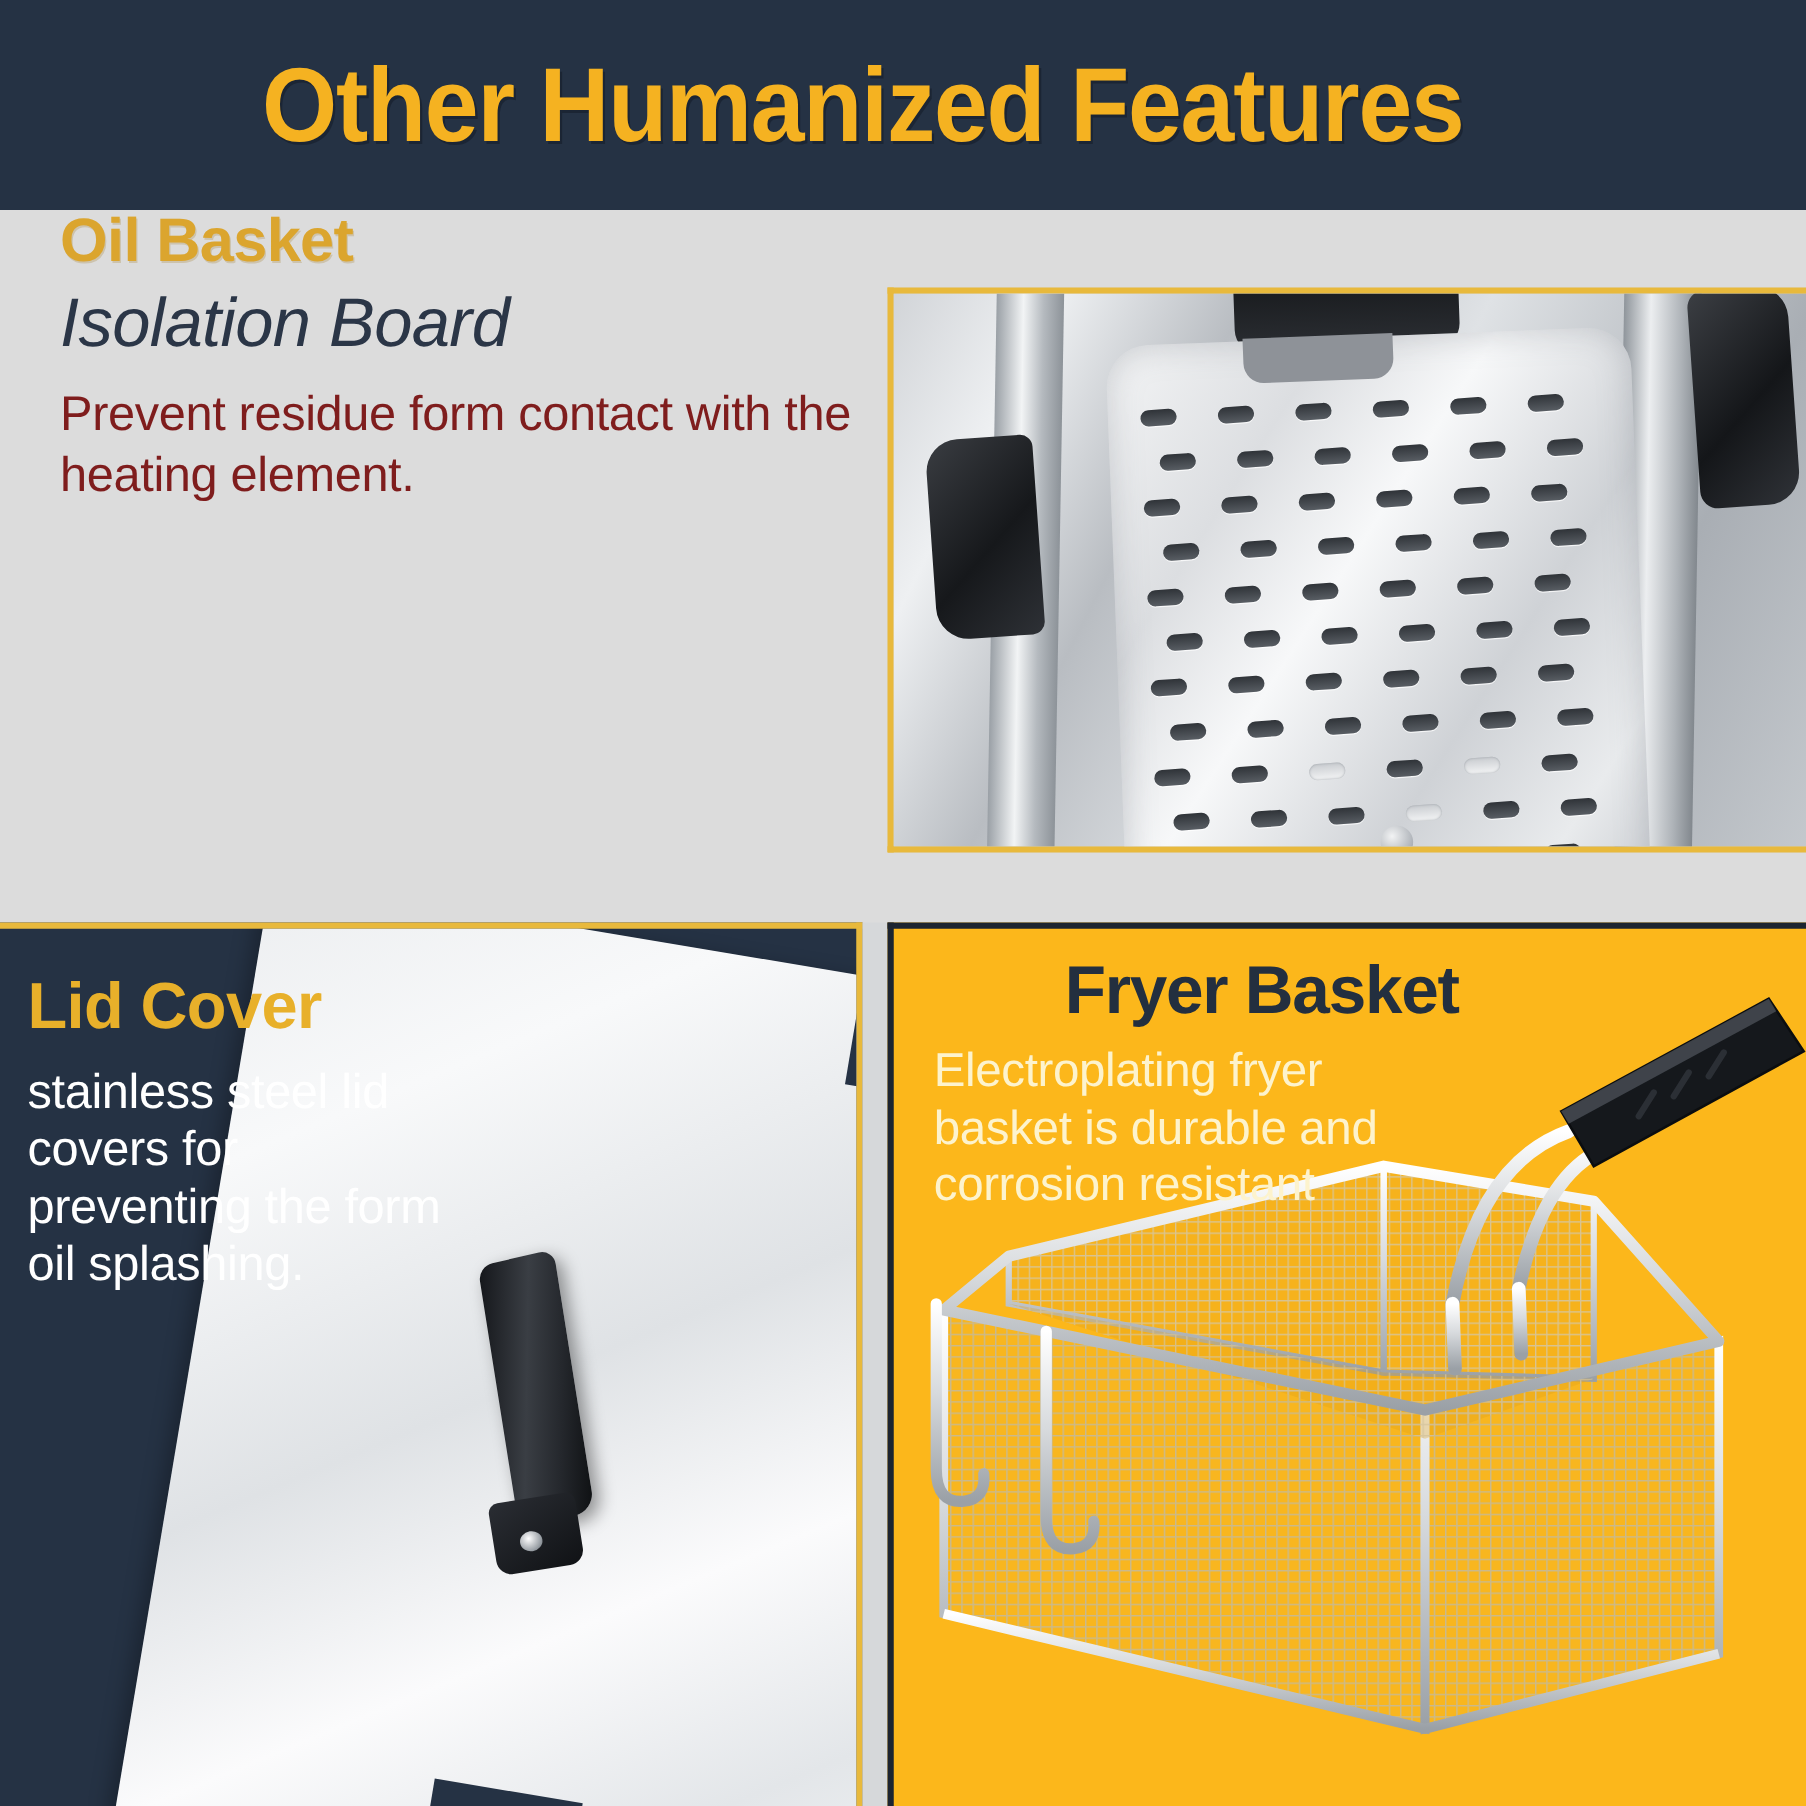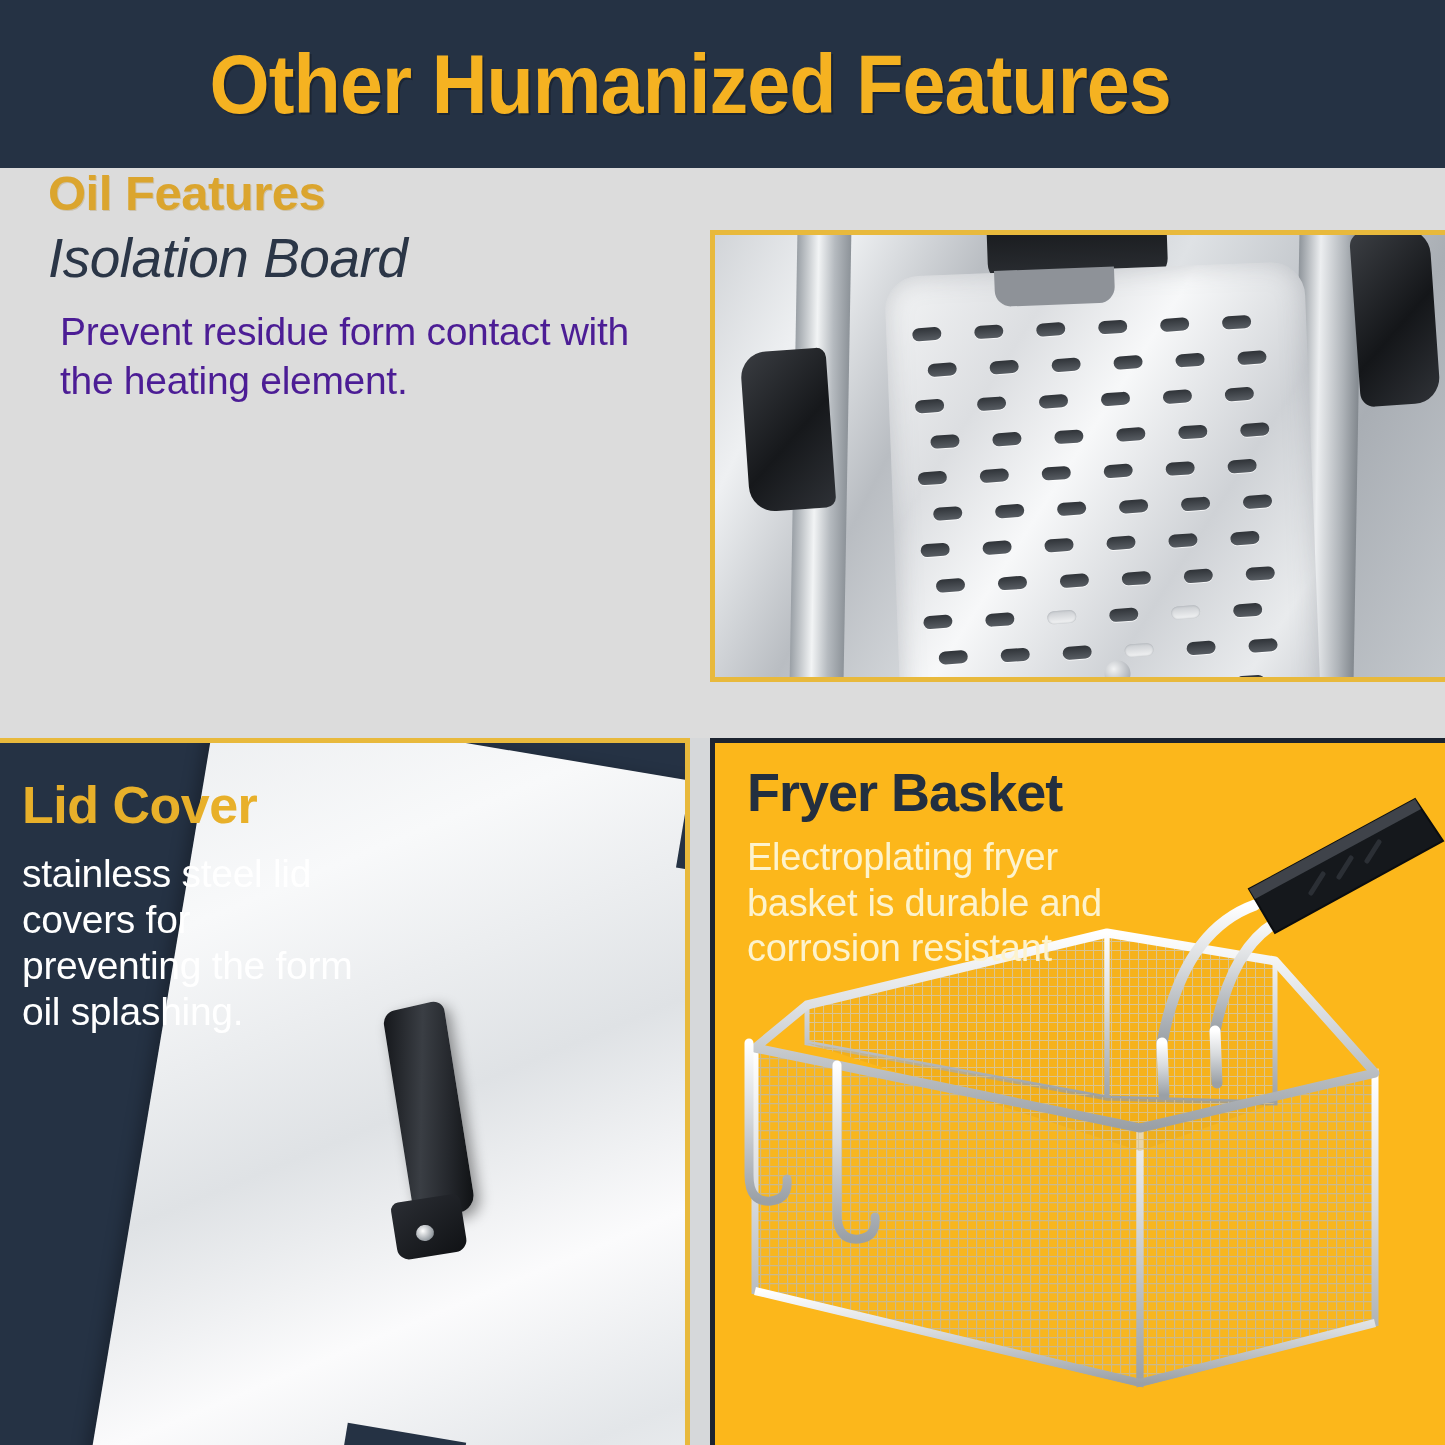--- a/index.html
+++ b/index.html
@@ -40,22 +40,22 @@
   #oil-kicker {
     font-size:49px; font-weight:bold; color:#dba52e;
     letter-spacing:-0.5px; line-height:1.05;
     text-shadow:1px 1px 0 rgba(160,120,30,0.25);
   }
   #oil-title {
     font-size:55px; color:#2b3647; line-height:1.22;
     margin-top:6px; letter-spacing:-0.5px;font-style:italic;
   }
   #oil-desc {
-    font-size:39px; color:#4c1d95; line-height:1.28;
-    margin-top:14px; letter-spacing:-0.3px;margin-left:12px;
+    font-size:39px; color:#7f1d1d; line-height:1.28;
+    margin-top:14px; letter-spacing:-0.3px;
   }
 
   
   #isolation-photo {
     position:absolute; left:710px; top:230px;
     width:735px; height:452px;
     border:5px solid #e8b93c;
     border-right:none;
     background:#d3d5d8;
     overflow:hidden;
@@ -186,21 +186,21 @@
     background:#fcb71b;
     border:5px solid #1c2430;
     border-right:none; border-bottom:none;
     overflow:hidden;
   }
   #basket-text-block {
     position:absolute; left:32px; top:22px; width:420px; z-index:5;
   }
   #basket-kicker {
     font-size:54px; font-weight:bold; color:#232f3f;
-    letter-spacing:-1px; line-height:1.0;
+    letter-spacing:-1px; line-height:1.0;text-align:right;
   }
   #basket-desc {
     font-size:38px; color:#fdf3cd; line-height:1.2;
     margin-top:16px; letter-spacing:-0.3px;
   }
   
   #basket-art { position:absolute; left:0; top:0; width:735px; height:707px; }
 
   
   #gap-vert {
@@ -215,21 +215,21 @@
 </head>
 <body>
 
 <div id="header">
   <div id="header-title">Other Humanized Features</div>
 </div>
 
 <div id="top-section"></div>
 
 <div id="oil-text-block">
-  <div id="oil-kicker">Oil Features</div>
+  <div id="oil-kicker">Oil Basket</div>
   <div id="oil-title">Isolation Board</div>
   <div id="oil-desc">Prevent residue form contact with the heating element.</div>
 </div>
 
 <div id="isolation-photo">
   <div class="iso-inner">
     <div class="pot-body"></div>
     <div class="pot-rim-left"></div>
     <div class="pot-rim-right"></div>
     <div class="handle-top"></div>

